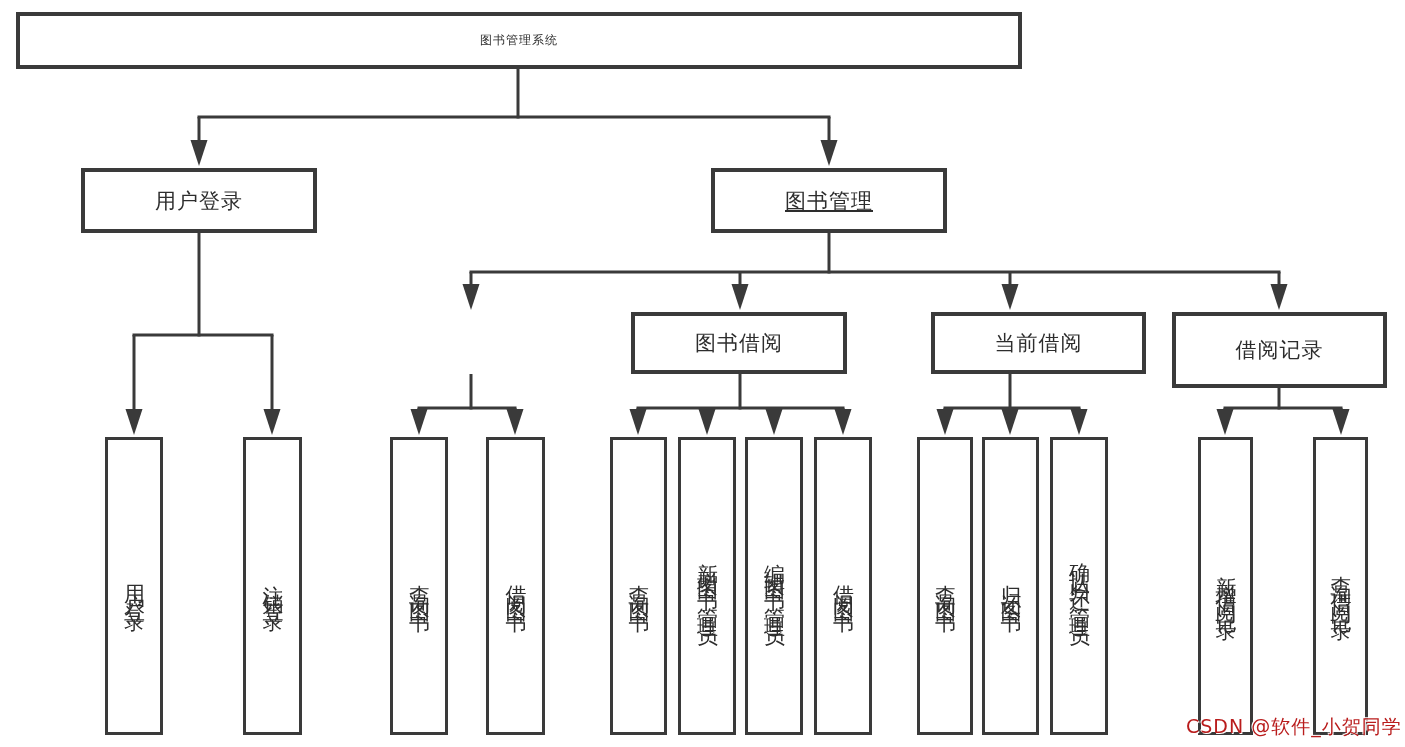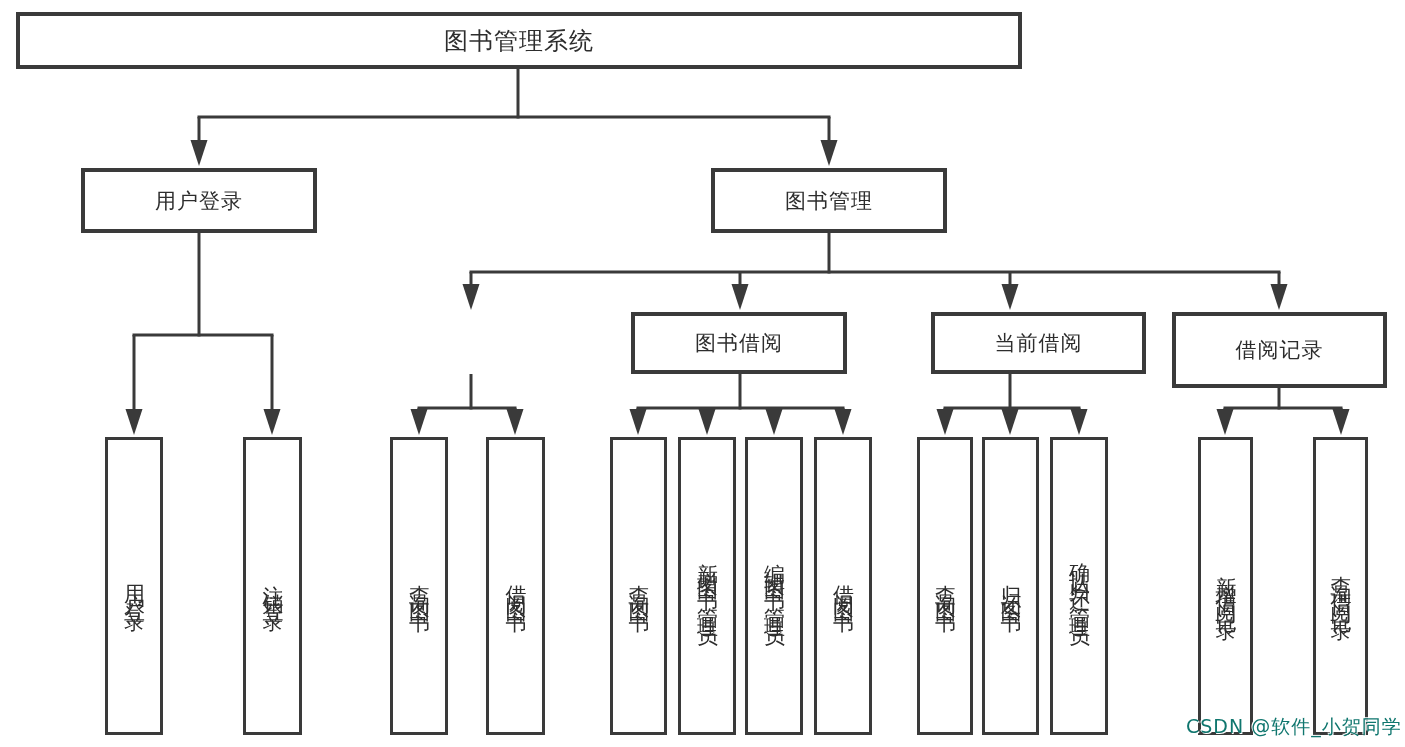--- a/index.html
+++ b/index.html
@@ -22,36 +22,36 @@
     box-sizing: border-box;
     border: 4px solid #3a3a3a;
     background: #ffffff;
     display: flex;
     align-items: center;
     justify-content: center;
     color: #2d2d2d;
     z-index: 2;
   }
   .hnode { font-size: 21px; letter-spacing: 1px; }
-  .root-node { font-size: 24px; }
+  .root-node { font-size: 12px; }
   .vnode { border-width: 3px; }
   .vnode .vtext {
     writing-mode: vertical-rl;
     text-orientation: mixed;
     font-size: 21px;
     letter-spacing: 9px;
     line-height: 1;
     white-space: nowrap;
   }
   .watermark {
     position: absolute;
     left: 1186px;
     top: 714px;
     font-size: 19px;
-    color: #0f766e;
+    color: #b91c1c;
     letter-spacing: 1px;
     white-space: nowrap;
     z-index: 10;
     text-shadow: 1px 1px 0 #ffffff, -1px -1px 0 #ffffff;
   }
 </style>
 </head>
 <body>
 
 <div class="canvas">
@@ -111,21 +111,21 @@
       <polygon points="1332.5,409 1349.5,409 1341,435" fill="#3a3a3a"></polygon>
     </svg>
 
   <div class="node hnode root-node" style="left:16px; top:12px; width:1006px; height:57px;">
     <span>图书管理系统</span>
   </div>
 
   <div class="node hnode" style="left:81px; top:168px; width:236px; height:65px;">
     <span>用户登录</span>
   </div>
-  <div class="node hnode" style="left:711px; top:168px; width:236px; height:65px;">
+  <div class="node hnode" style="left:711px; top:168px; width:236px; height:65px;text-decoration:underline;">
     <span>图书管理</span>
   </div>
 
   <div class="node hnode" style="left:631px; top:312px; width:216px; height:62px;">
     <span>图书借阅</span>
   </div>
   <div class="node hnode" style="left:903px; top:312px; width:215px; height:62px;margin-left:28px;">
     <span>当前借阅</span>
   </div>
   <div class="node hnode" style="left:1172px; top:312px; width:215px; height:76px;">

